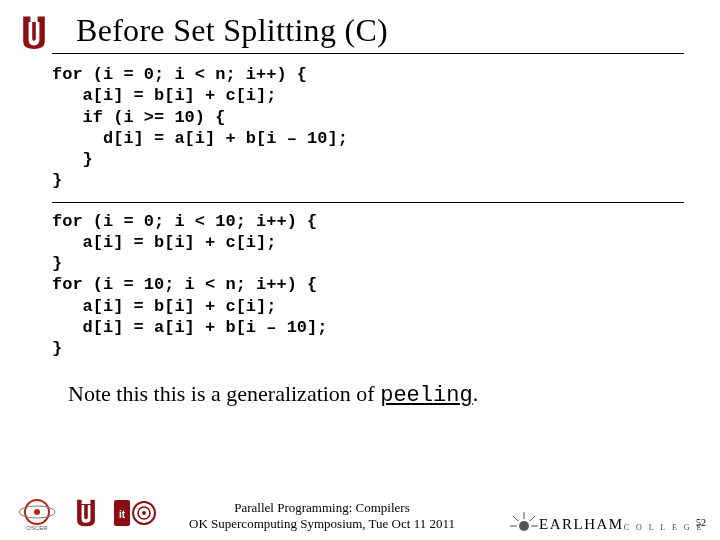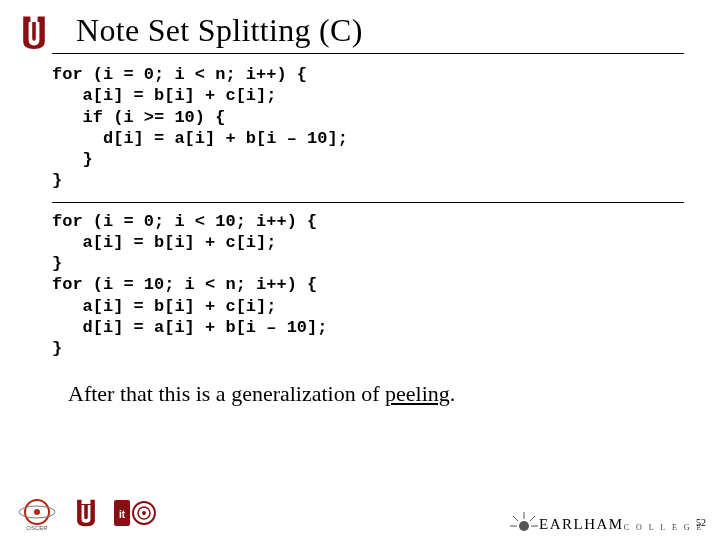--- a/index.html
+++ b/index.html
@@ -63,20 +63,21 @@
   .before-label { top: 64px; }
   .after-label  { top: 232px; }
   .note {
     margin: 22px 0 0 68px;
     font-size: 22px;
   }
   .peeling-link {
     text-decoration: underline;
     color: #000;
     cursor: pointer;
+    font-family: Liberation Mono, monospace;
   }
   .footer {
     position: absolute;
     left: 0; right: 0; bottom: 8px;
     display: flex;
     align-items: flex-end;
     padding: 0 16px 0 14px;
     gap: 8px;
   }
   .footer .logos {
@@ -112,21 +113,21 @@
 
 <div class="slide">
 
   <div class="title-row">
     <div class="ou-logo">
       <svg viewBox="0 0 40 40" width="36" height="36">
         <path d="M8 4 h8 v6 h8 v-6 h8 v28 q0 8 -12 8 t-12 -8 z" fill="#8a0f14"></path>
         <path d="M14 10 h4 v18 q0 3 2 3 t2 -3 v-18 h4 v20 q0 6 -6 6 t-6 -6 z" fill="#fff"></path>
       </svg>
     </div>
-    <div class="title">Note Set Splitting (C)</div>
+    <div class="title">Before Set Splitting (C)</div>
   </div>
 
   <hr class="rule">
 
   <div class="code-area">
     <div class="code">for (i = 0; i &lt; n; i++) {
    a[i] = b[i] + c[i];
    if (i &gt;= 10) {
      d[i] = a[i] + b[i – 10];
    }
@@ -135,21 +136,21 @@
     <div class="code">for (i = 0; i &lt; 10; i++) {
    a[i] = b[i] + c[i];
 }
 for (i = 10; i &lt; n; i++) {
    a[i] = b[i] + c[i];
    d[i] = a[i] + b[i – 10];
 }</div>
   </div>
 
   <div class="note">
-    <span>After that this is a generalization of </span><span class="peeling-link">peeling</span><span>.</span>
+    <span>Note this this is a generalization of </span><span class="peeling-link">peeling</span><span>.</span>
   </div>
 
   <div class="footer">
     <div class="logos">
       <div class="logo-box">
         <svg viewBox="0 0 46 38" width="46" height="38">
           <circle cx="23" cy="18" r="12" fill="none" stroke="#b21" stroke-width="2"></circle>
           <ellipse cx="23" cy="18" rx="18" ry="6" fill="none" stroke="#777" stroke-width="1"></ellipse>
           <circle cx="23" cy="18" r="3" fill="#b21"></circle>
           <text x="23" y="36" text-anchor="middle" font-size="6" fill="#555" font-family="sans-serif">OSCER</text>
@@ -164,20 +165,24 @@
       <div class="logo-box">
         <svg viewBox="0 0 46 38" width="46" height="38">
           <rect x="2" y="6" width="16" height="26" rx="2" fill="#8a0f14"></rect>
           <text x="10" y="24" text-anchor="middle" font-size="10" fill="#fff" font-family="sans-serif" font-weight="bold">it</text>
           <circle cx="32" cy="19" r="11" fill="none" stroke="#8a0f14" stroke-width="2"></circle>
           <circle cx="32" cy="19" r="6" fill="none" stroke="#8a0f14" stroke-width="1.5"></circle>
           <circle cx="32" cy="19" r="2" fill="#8a0f14"></circle>
         </svg>
       </div>
     </div>
+    <div class="footer-text">
+      <div>Parallel Programming: Compilers</div>
+      <div>OK Supercomputing Symposium, Tue Oct 11 2011</div>
+    </div>
     <div class="earlham">
       <svg viewBox="0 0 30 20" width="30" height="20">
         <circle cx="15" cy="14" r="5" fill="#555"></circle>
         <g stroke="#555" stroke-width="1">
           <line x1="15" y1="0" x2="15" y2="7"></line>
           <line x1="4" y1="4" x2="9" y2="9"></line>
           <line x1="26" y1="4" x2="21" y2="9"></line>
           <line x1="1" y1="14" x2="8" y2="14"></line>
           <line x1="22" y1="14" x2="29" y2="14"></line>
         </g>

